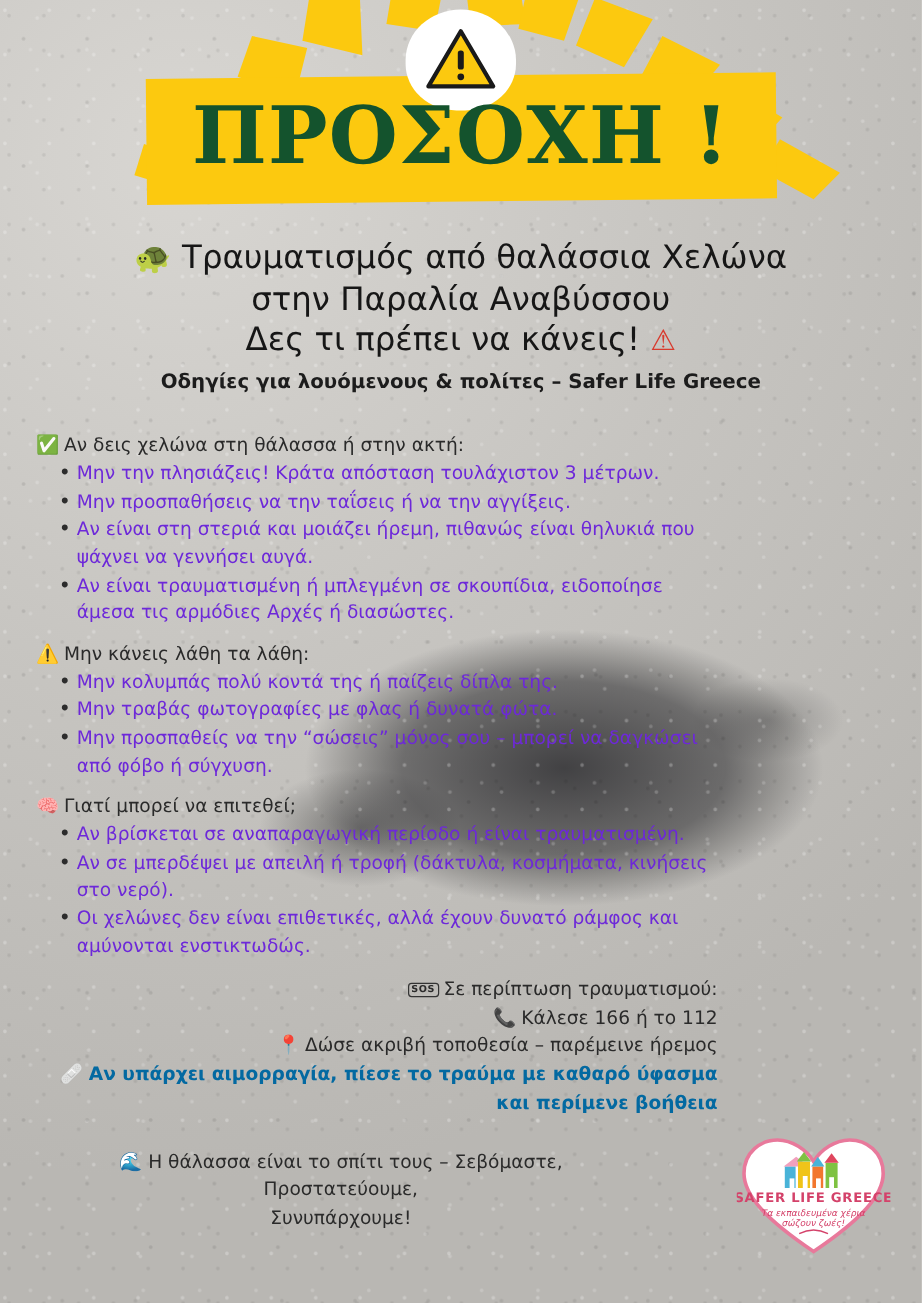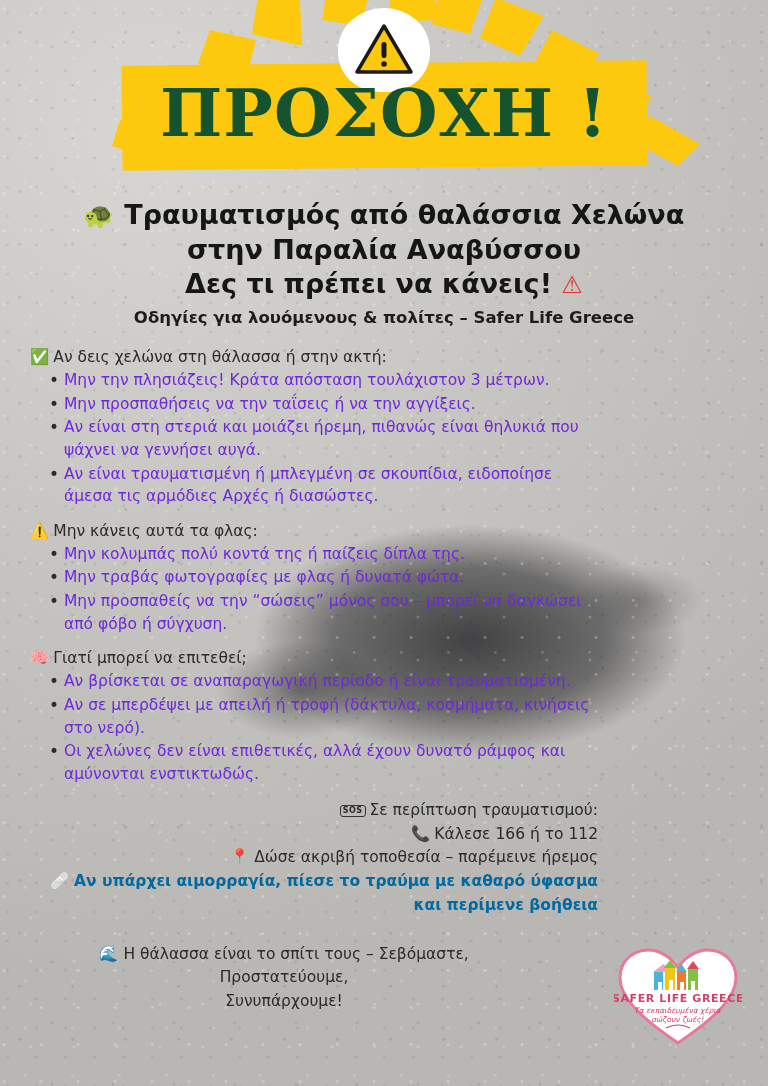--- a/index.html
+++ b/index.html
@@ -87,36 +87,36 @@
 
   .subtitle-wrap {
     position: absolute;
     top: 198px;
     left: 0; right: 0;
     text-align: center;
     z-index: 5;
   }
   .subtitle-line {
     font-size: 27px;
-    font-weight: 700;
+    font-weight: 400;
     color: #161616;
     line-height: 1.28;
   }
   .subtitle-line .emoji { font-size: 25px; }
   .byline {
     margin-top: 6px;
     font-size: 16.5px;
     font-weight: 700;
     color: #1c1c1c;
   }
 
   
   .panel {
     position: absolute;
-    top: 332px;
+    top: 346px;
     left: 0;
     width: 628px;
     padding: 16px 30px 0 30px;
     z-index: 5;
   }
   .section { margin-bottom: 14px; }
   .sec-head {
     font-size: 15.5px;
     color: #2a2a2a;
     margin-bottom: 3px;
@@ -246,21 +246,21 @@
     <ul class="bullets">
       <li>Μην την πλησιάζεις! Κράτα απόσταση τουλάχιστον 3 μέτρων.</li>
       <li>Μην προσπαθήσεις να την ταΐσεις ή να την αγγίξεις.</li>
       <li>Αν είναι στη στεριά και μοιάζει ήρεμη, πιθανώς είναι θηλυκιά που ψάχνει να γεννήσει αυγά.</li>
       <li>Αν είναι τραυματισμένη ή μπλεγμένη σε σκουπίδια, ειδοποίησε άμεσα τις αρμόδιες Αρχές ή διασώστες.</li>
     </ul>
   </div>
 
   <div class="section">
     <div class="sec-head">
-      <span class="ic">⚠️</span><span>Μην κάνεις αυτά τα φλας:</span>
+      <span class="ic">⚠️</span><span>Μην κάνεις λάθη τα λάθη:</span>
     </div>
     <ul class="bullets">
       <li>Μην κολυμπάς πολύ κοντά της ή παίζεις δίπλα της.</li>
       <li>Μην τραβάς φωτογραφίες με φλας ή δυνατά φώτα.</li>
       <li>Μην προσπαθείς να την “σώσεις” μόνος σου – μπορεί να δαγκώσει από φόβο ή σύγχυση.</li>
     </ul>
   </div>
 
   <div class="section">
     <div class="sec-head">

